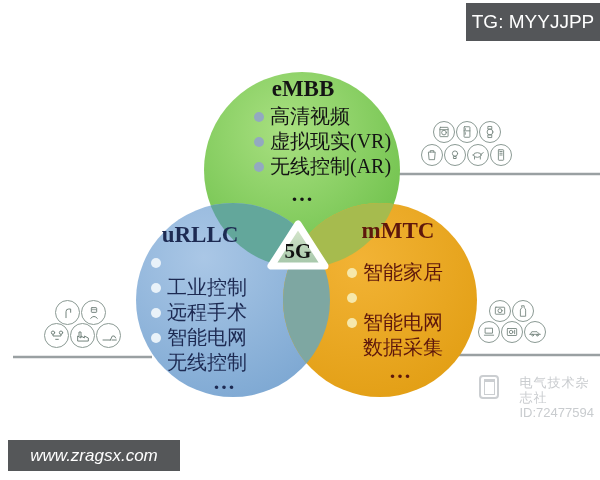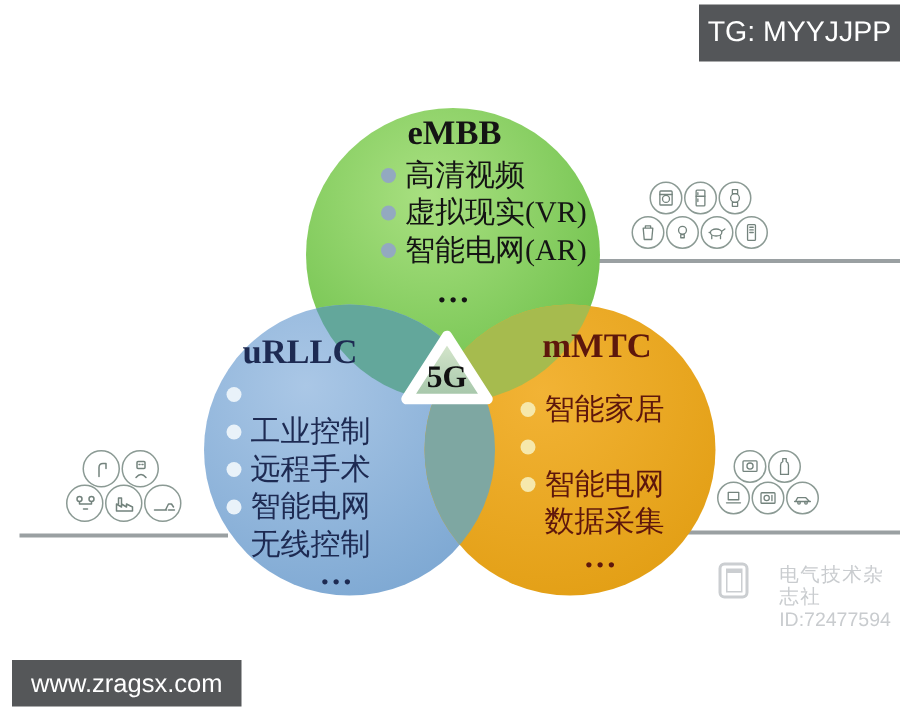--- a/index.html
+++ b/index.html
@@ -54,21 +54,21 @@
   .cl-rl{left:478px;top:300px;}
   .cl-rl .r1{margin-left:11px;}
   .cl-rl .r2{margin-top:-1px;}
   .ic path,.ic rect,.ic circle,.ic ellipse{fill:none;stroke:#73837d;stroke-width:1.5;
       stroke-linecap:round;stroke-linejoin:round;}
 
   
   .banner{position:absolute;display:flex;align-items:center;justify-content:center;
           color:#ffffff;font-family:"Liberation Sans","DejaVu Sans",sans-serif;}
   .b-top{left:466px;top:3px;width:134px;height:38px;background:#545659;font-size:19px;}
-  .b-bottom{left:8px;top:440px;width:153px;height:31px;background:#555759;font-size:17px;}
+  .b-bottom{left:8px;top:440px;width:172px;height:31px;background:#555759;font-size:17px;font-style:italic;}
 
   
   .wm{position:absolute;left:479px;top:375px;display:flex;gap:20px;color:#c9cccf;
       font-family:"Liberation Sans","DejaVu Sans",sans-serif;}
   .wm-icon{width:20px;height:20px;border:2px solid #cbced1;border-radius:4px;
            display:flex;align-items:center;justify-content:center;}
   .wm-icon span{display:block;width:9px;height:12px;border:1.5px solid #cbced1;
                 border-top-width:3px;}
   .wm-l1{font-size:13px;line-height:15px;letter-spacing:1px;}
   .wm-l2{font-size:13px;line-height:15px;}
@@ -142,21 +142,21 @@
     <div class="row">
       <span class="bul"></span>
       <span>高清视频</span>
     </div>
     <div class="row">
       <span class="bul"></span>
       <span>虚拟现实(VR)</span>
     </div>
     <div class="row">
       <span class="bul"></span>
-      <span>智能电网(AR)</span>
+      <span>无线控制(AR)</span>
     </div>
   </div>
   <div class="dots d-embb">...</div>
 
   <div class="vtitle t-urllc">uRLLC</div>
   <div class="vlist l-urllc">
     <div class="row">
       <span class="bul"></span>
     </div>
     <div class="row">

